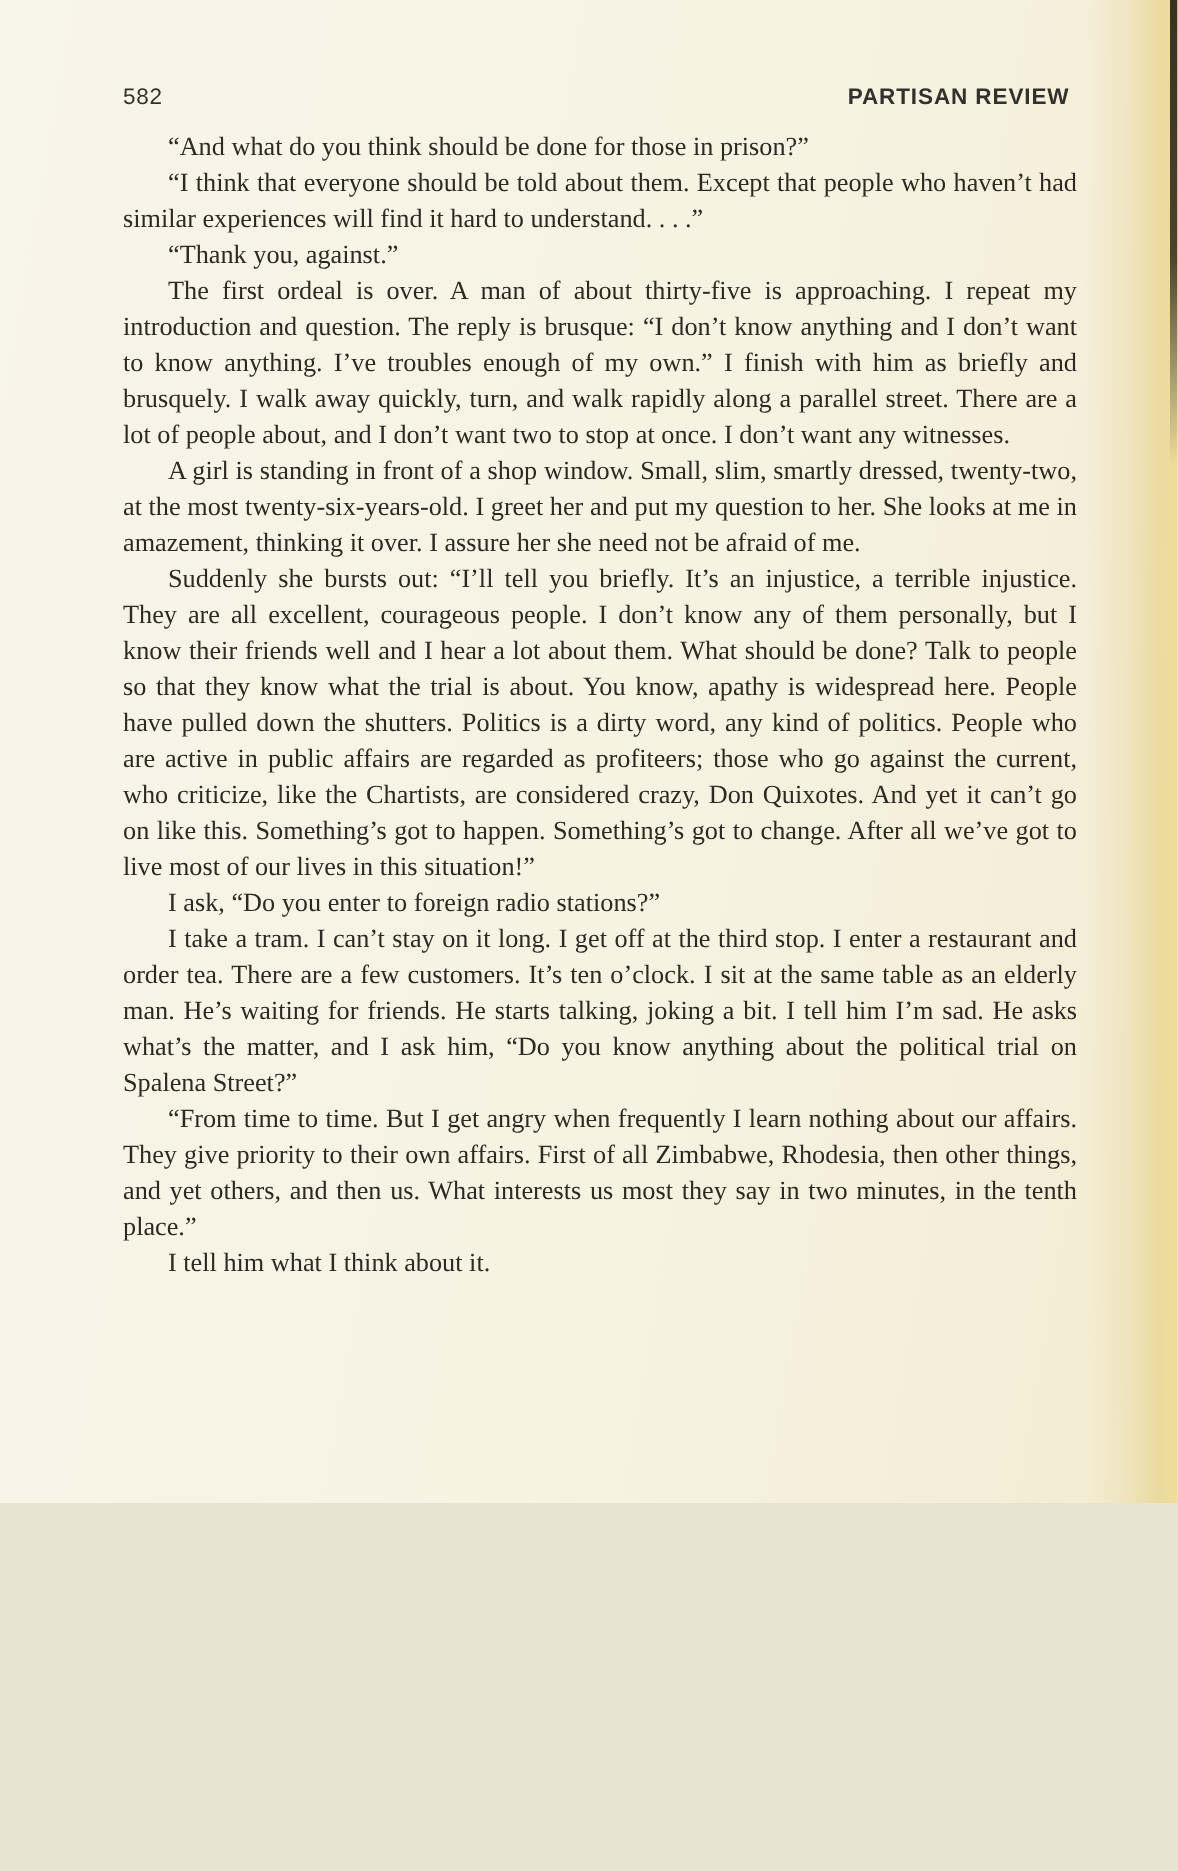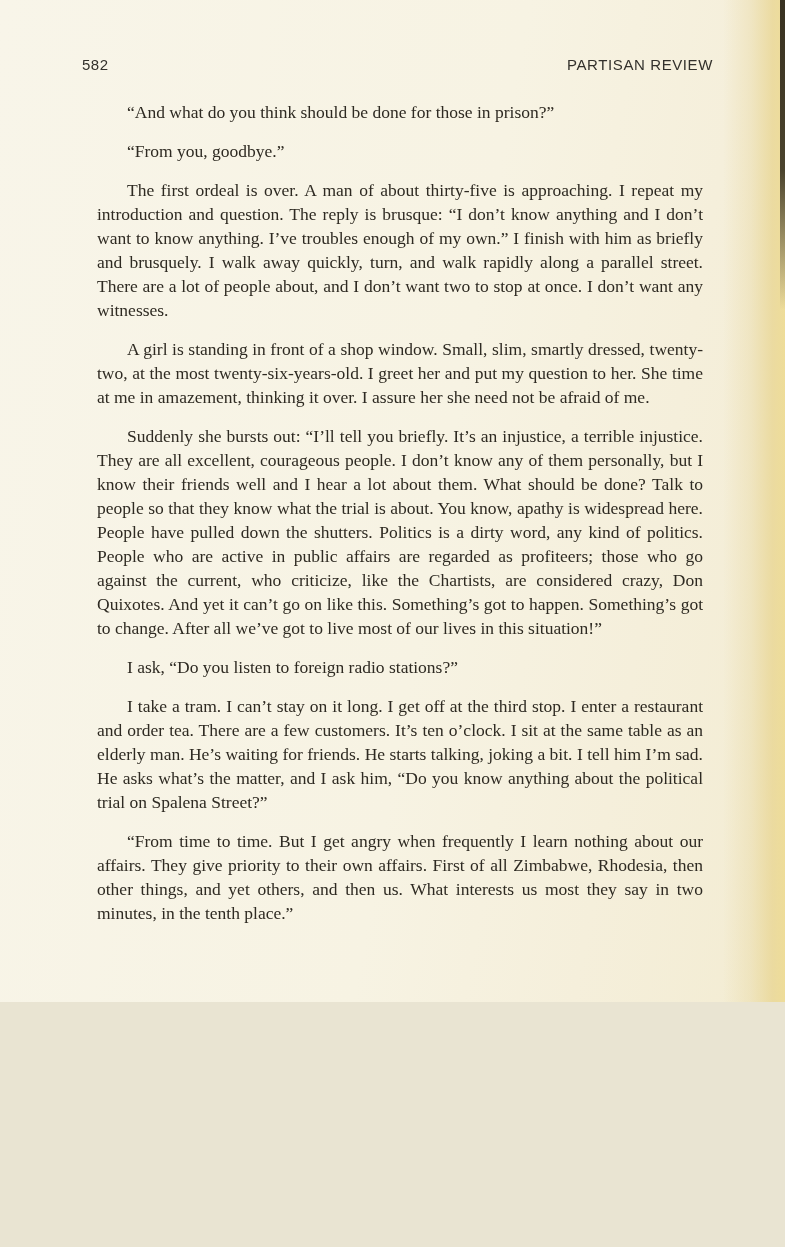--- a/index.html
+++ b/index.html
@@ -43,33 +43,33 @@
     position: absolute;
     top: 56px; left: 82px; right: 72px;
     display: flex;
     justify-content: space-between;
     align-items: baseline;
     font-family: "Liberation Sans", sans-serif;
     font-size: 15px;
     color: #33312c;
   }
   .running-head .page-number { letter-spacing: 0.5px; }
-  .running-head .journal-title { letter-spacing: 0.6px; font-weight: 400; }
+  .running-head .journal-title { letter-spacing: 0.6px; font-weight: 700; }
   .article-body {
     position: absolute;
     top: 85px; left: 82px;
     width: 636px;
     font-size: 17.5px;
     line-height: 24px;
     color: #2e2a22;
     text-align: justify;
   }
   .article-body p {
     text-indent: 30px;
-    margin: 15px;
+    margin: 0;
   }
   
   .scan-artifact-dot {
     position: absolute;
     left: 112px; top: 1100px;
     width: 16px; height: 10px;
     background: rgba(226, 168, 162, 0.45);
     border-radius: 50%;
     filter: blur(2px);
     pointer-events: none;
@@ -80,26 +80,28 @@
 
 <div class="page">
 
   <div class="running-head">
     <span class="page-number">582</span>
     <span class="journal-title">PARTISAN REVIEW</span>
   </div>
 
   <div class="article-body">
     <p>“And what do you think should be done for those in prison?”</p>
-    <p>“From you, goodbye.”</p>
+    <p>“I think that everyone should be told about them. Except that people who haven’t had similar experiences will find it hard to understand. . . .”</p>
+    <p>“Thank you, against.”</p>
     <p>The first ordeal is over. A man of about thirty-five is approaching. I repeat my introduction and question. The reply is brusque: “I don’t know anything and I don’t want to know anything. I’ve troubles enough of my own.” I finish with him as briefly and brusquely. I walk away quickly, turn, and walk rapidly along a parallel street. There are a lot of people about, and I don’t want two to stop at once. I don’t want any witnesses.</p>
-    <p>A girl is standing in front of a shop window. Small, slim, smartly dressed, twenty-two, at the most twenty-six-years-old. I greet her and put my question to her. She time at me in amazement, thinking it over. I assure her she need not be afraid of me.</p>
+    <p>A girl is standing in front of a shop window. Small, slim, smartly dressed, twenty-two, at the most twenty-six-years-old. I greet her and put my question to her. She looks at me in amazement, thinking it over. I assure her she need not be afraid of me.</p>
     <p>Suddenly she bursts out: “I’ll tell you briefly. It’s an injustice, a terrible injustice. They are all excellent, courageous people. I don’t know any of them personally, but I know their friends well and I hear a lot about them. What should be done? Talk to people so that they know what the trial is about. You know, apathy is widespread here. People have pulled down the shutters. Politics is a dirty word, any kind of politics. People who are active in public affairs are regarded as profiteers; those who go against the current, who criticize, like the Chartists, are considered crazy, Don Quixotes. And yet it can’t go on like this. Something’s got to happen. Something’s got to change. After all we’ve got to live most of our lives in this situation!”</p>
-    <p>I ask, “Do you listen to foreign radio stations?”</p>
+    <p>I ask, “Do you enter to foreign radio stations?”</p>
     <p>I take a tram. I can’t stay on it long. I get off at the third stop. I enter a restaurant and order tea. There are a few customers. It’s ten o’clock. I sit at the same table as an elderly man. He’s waiting for friends. He starts talking, joking a bit. I tell him I’m sad. He asks what’s the matter, and I ask him, “Do you know anything about the political trial on Spalena Street?”</p>
     <p>“From time to time. But I get angry when frequently I learn nothing about our affairs. They give priority to their own affairs. First of all Zimbabwe, Rhodesia, then other things, and yet others, and then us. What interests us most they say in two minutes, in the tenth place.”</p>
+    <p>I tell him what I think about it.</p>
   </div>
 
   <div class="scan-artifact-dot"></div>
   <div class="edge-gradient"></div>
   <div class="edge-shadow-top"></div>
 
 </div>
 
 </body></html>

